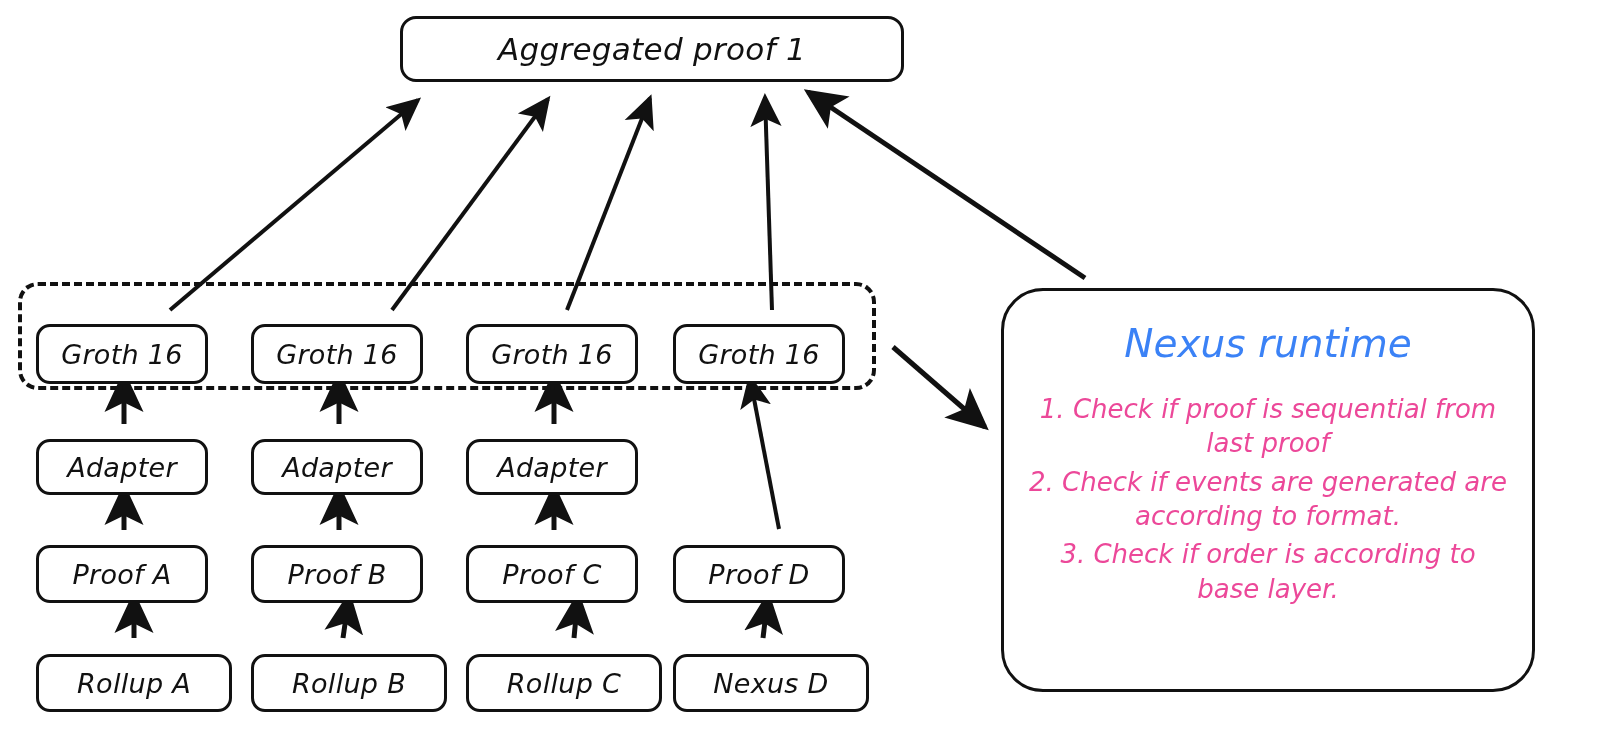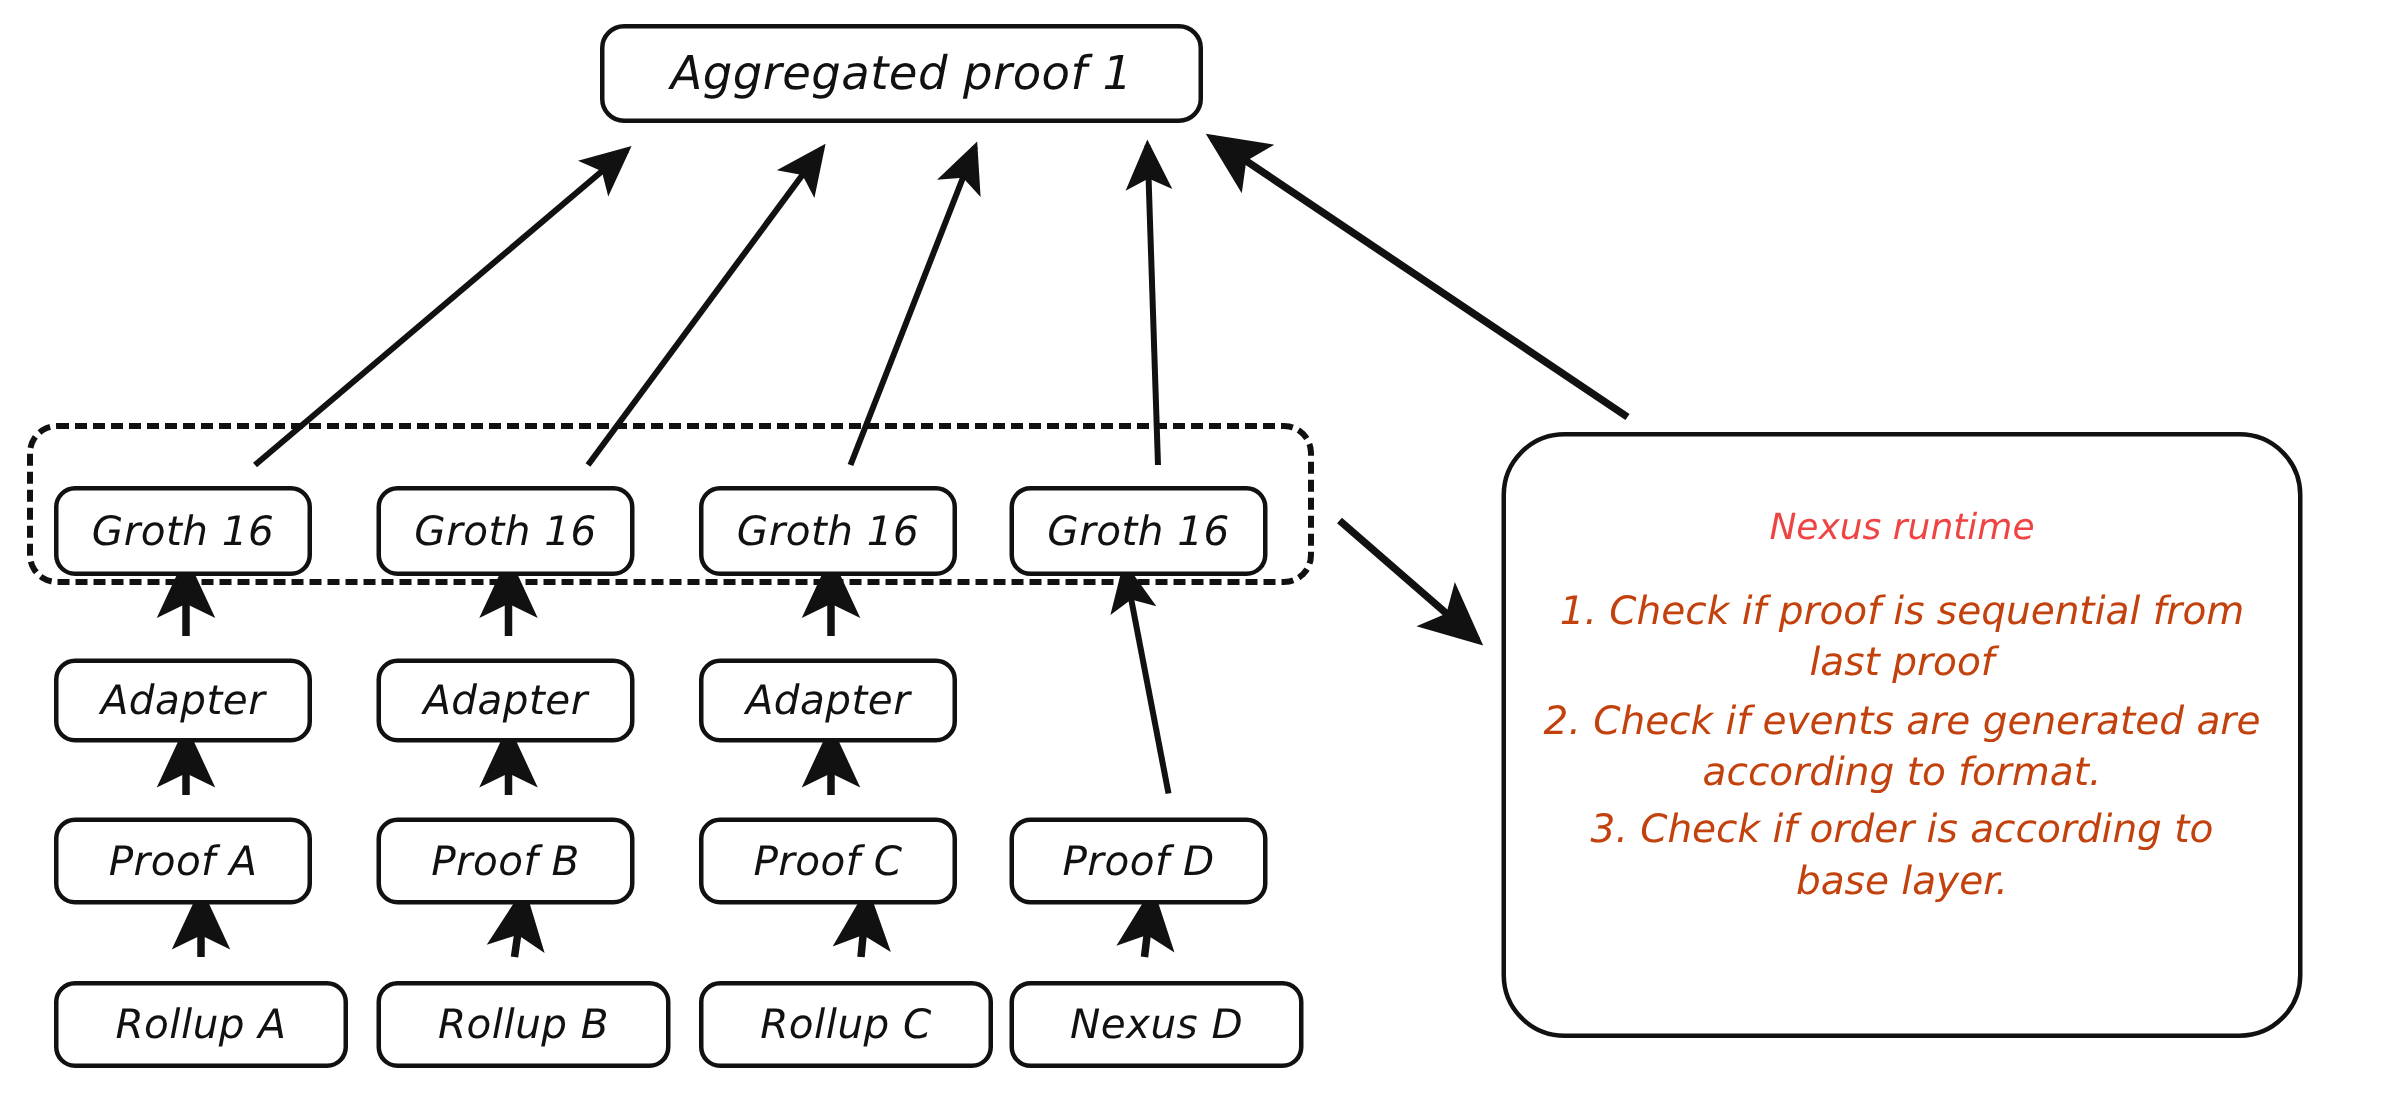--- a/index.html
+++ b/index.html
@@ -39,21 +39,21 @@
     font-style: italic;
     letter-spacing: 0.3px;
     text-align: center;
     z-index: 3;
   }
   .node-small { font-size: 27px; margin-top: 14px; }
   .node-agg { font-size: 31px; }
   #agg-box {
     left: 400px;
     top: 16px;
-    width: 402px;
+    width: 504px;
     height: 66px;
     border-radius: 16px;
   }
   .groth-box {
     top: 310px;
     width: 172px;
     height: 60px;
   }
   .adapter-box {
     top: 425px;
@@ -100,37 +100,37 @@
     background: #ffffff;
     z-index: 3;
     padding: 14px 18px 10px 18px;
     display: flex;
     flex-direction: column;
     align-items: center;
   }
   #nexus-title {
     font-family: "DejaVu Sans", sans-serif;
     font-style: italic;
-    font-size: 24px;
-    color: #ef4444;
-    margin-top: 32px;
+    font-size: 39px;
+    color: #3b82f6;
+    margin-top: 16px;
     margin-bottom: 26px;
     text-align: center;
   }
   #nexus-list {
     list-style: none;
     margin: 0;
     padding: 0;
     width: 100%;
   }
   #nexus-list li {
     font-family: "DejaVu Sans", sans-serif;
     font-style: italic;
     font-size: 26px;
-    color: #c2410c;
+    color: #ec4899;
     text-align: center;
     line-height: 1.32;
     margin-bottom: 4px;
     padding: 0 4px;
   }
 </style>
 </head>
 <body>
 
 <div id="canvas">

